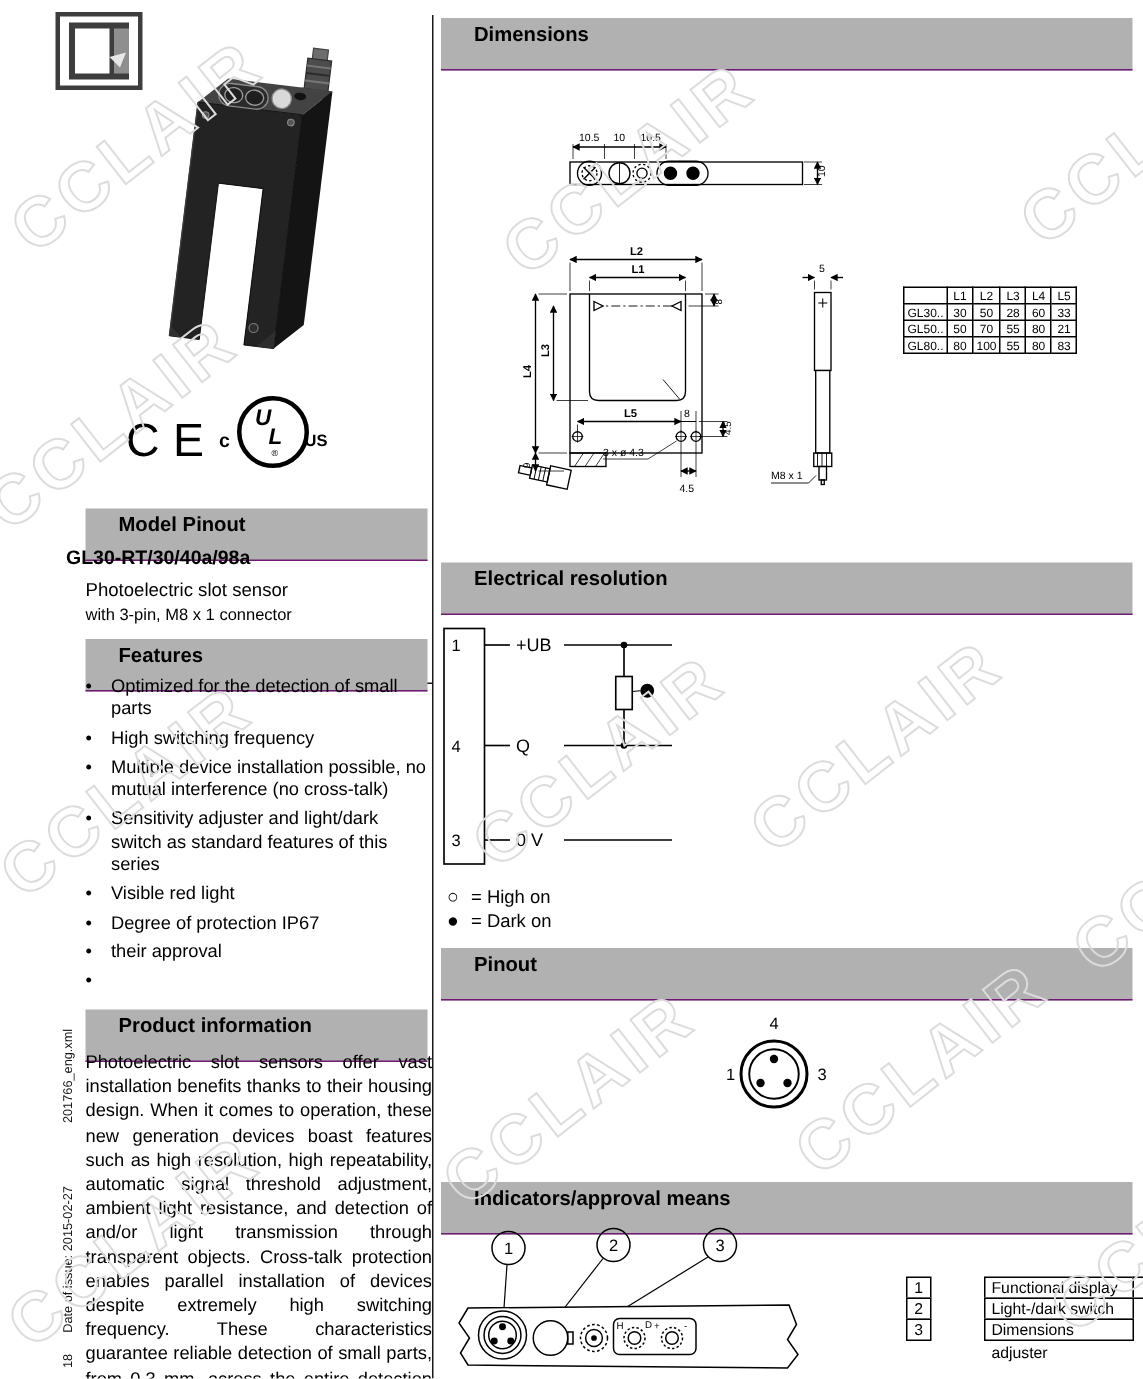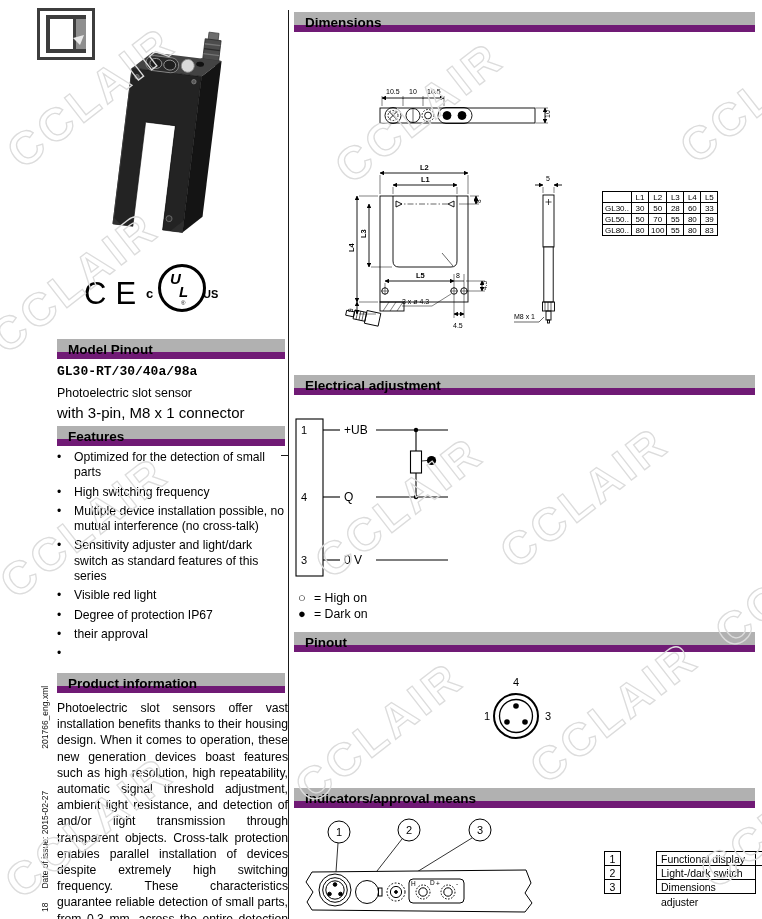--- a/index.html
+++ b/index.html
@@ -4,36 +4,36 @@
 <style>
   html,body{margin:0;padding:0;}
   body{
     width:762px;height:919px;position:relative;overflow:hidden;
     background:#ffffff;color:#000;
     font-family:"Liberation Sans","DejaVu Sans",sans-serif;
   }
   .abs{position:absolute;}
   
   .bar{
-    position:absolute;height:20px;line-height:22px;
-    background:#b1b1b1;border-bottom:7px solid #701a75;
-    font-weight:bold;font-size:13.5px;padding-left:11px;box-sizing:border-box;
+    position:absolute;height:35px;line-height:22px;
+    background:#b1b1b1;border-bottom:1px solid #701a75;
+    font-weight:bold;font-size:13.5px;padding-left:22px;box-sizing:border-box;
   }
   .bar-left{left:57px;width:228px;}
   .bar-right{left:294px;width:461px;}
   
   .wm{
     position:absolute;font-weight:bold;font-size:46px;letter-spacing:4px;
     color:transparent;-webkit-text-stroke:1.3px #dcdcdc;
     transform:rotate(-38deg);pointer-events:none;z-index:5;white-space:nowrap;
   }
   
-  .model-number{left:57px;top:364px;font-size:13px;font-weight:bold;font-family:Liberation Mono, monospace;}
+  .model-number{left:44px;top:364px;font-size:13px;font-weight:bold;}
   .model-line1{left:57px;top:386px;font-size:12.4px;text-align:right;}
-  .model-line2{left:57px;top:404px;font-size:15px;}
+  .model-line2{left:57px;top:404px;font-size:11px;}
   .features-list{left:57px;top:450px;width:230px;font-size:12.2px;line-height:15.3px;}
   .feature-item{display:flex;margin-bottom:4px;}
   .feature-bullet{width:17px;flex:0 0 17px;}
   .prodinfo{left:57px;top:700px;width:231px;font-size:12.2px;line-height:16.2px;text-align:justify;}
   
   .ce-mark{left:84px;top:276px;font-size:31px;letter-spacing:9px;font-weight:500;}
   .ul-wrap{left:146px;top:262px;width:72px;height:60px;}
   .ul-circle{
     position:absolute;left:12px;top:2px;width:42px;height:42px;border:3px solid #000;border-radius:50%;
   }
@@ -368,34 +368,34 @@
     <td>28</td>
     <td>60</td>
     <td>33</td>
   </tr>
   <tr>
     <td class="rowhead">GL50..</td>
     <td>50</td>
     <td>70</td>
     <td>55</td>
     <td>80</td>
-    <td>39</td>
+    <td>21</td>
   </tr>
   <tr>
     <td class="rowhead">GL80..</td>
     <td>80</td>
     <td>100</td>
     <td>55</td>
     <td>80</td>
     <td>83</td>
   </tr>
 </tbody>
   </table>
 
-<div class="bar bar-right" style="top:375px;">Electrical adjustment</div>
+<div class="bar bar-right" style="top:375px;">Electrical resolution</div>
 
 <svg class="abs" style="left:290px;top:404px;" width="472" height="185" viewBox="0 0 472 185">
   <g stroke="#000" stroke-width="1.1" fill="none">
     <rect x="6" y="15" width="27" height="157" fill="#fff"></rect>
     <line x1="33" y1="26" x2="50" y2="26"></line>
     <line x1="33" y1="93" x2="50" y2="93"></line>
     <line x1="33" y1="156" x2="50" y2="156"></line>
     <line x1="86" y1="26" x2="158" y2="26"></line>
     <line x1="86" y1="93" x2="158" y2="93"></line>
     <line x1="86" y1="156" x2="158" y2="156"></line>

